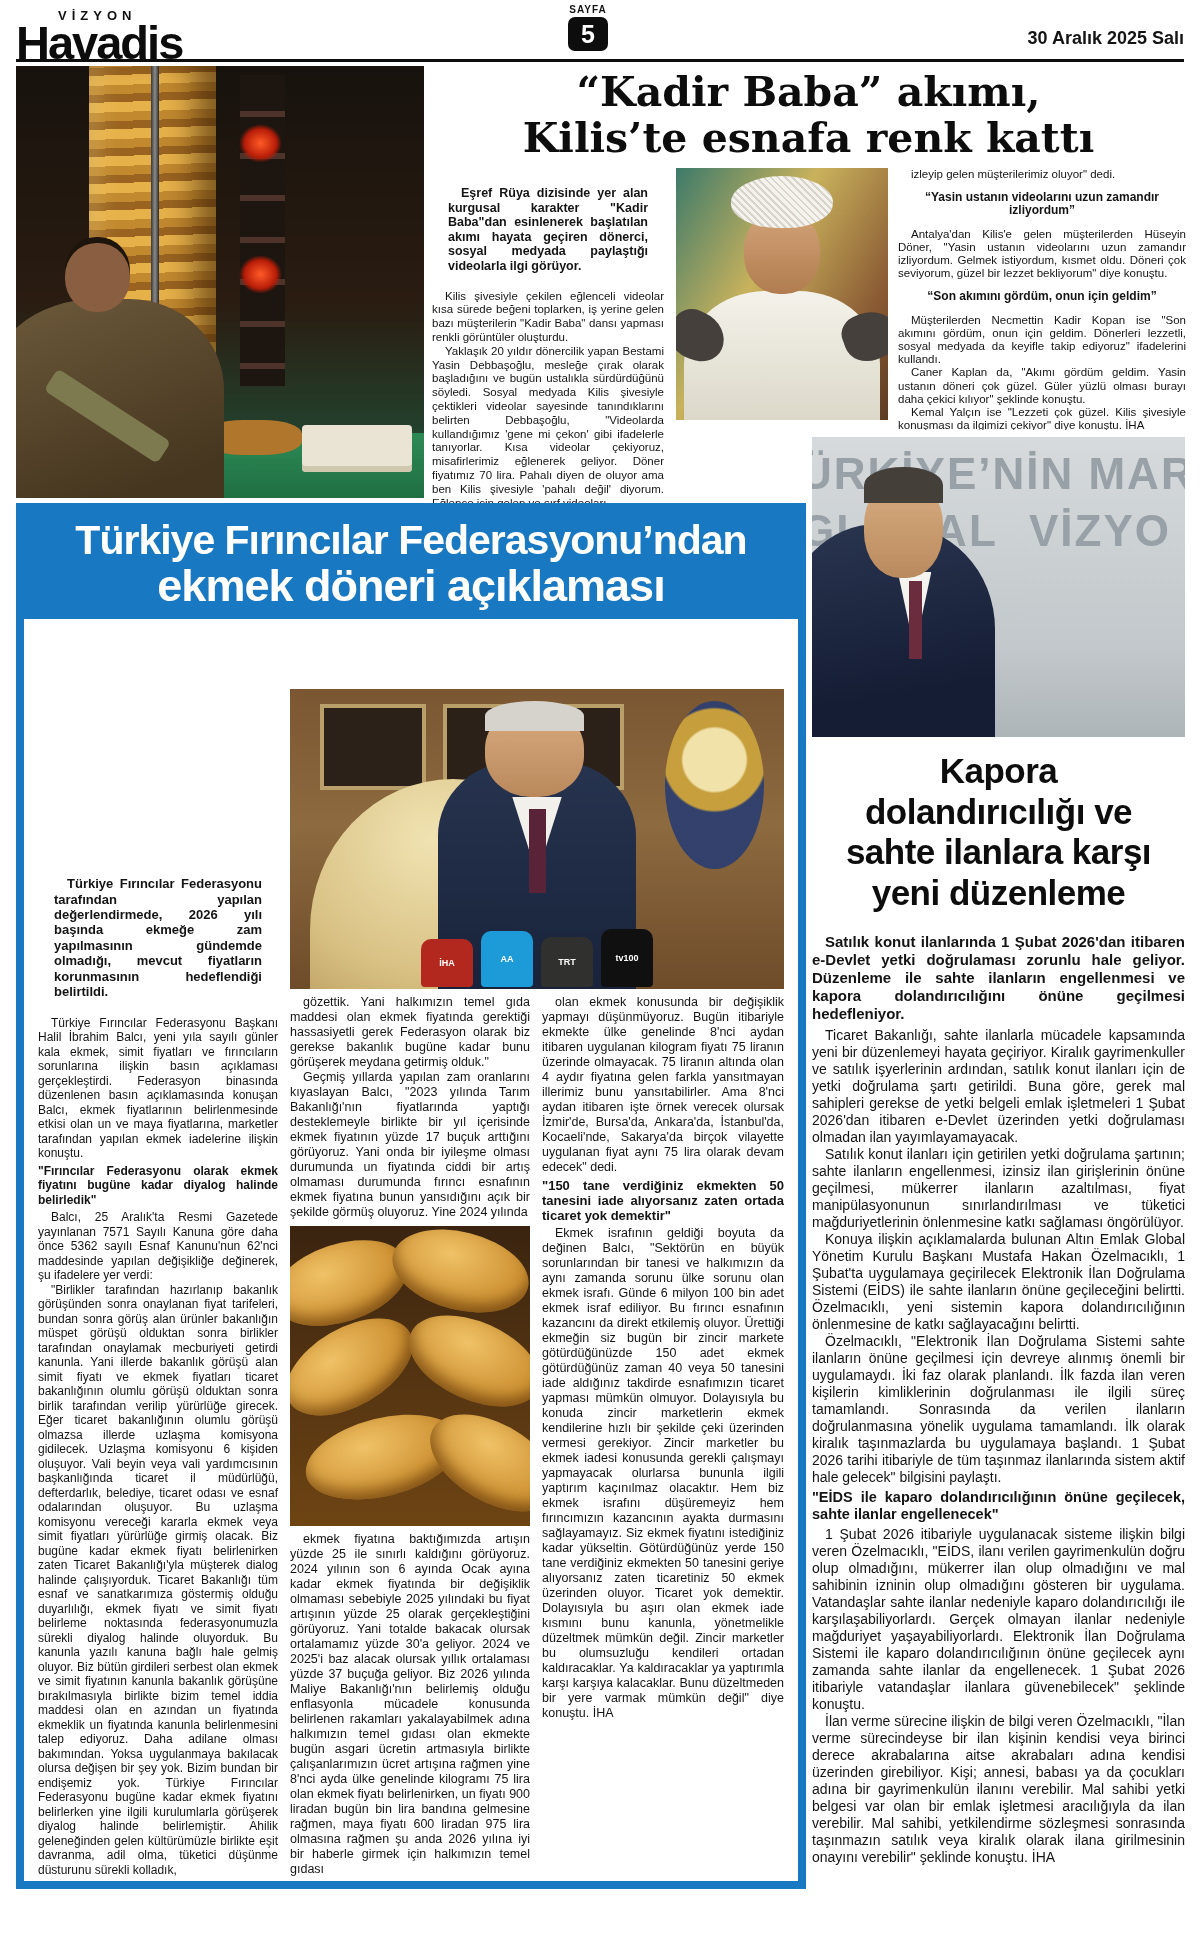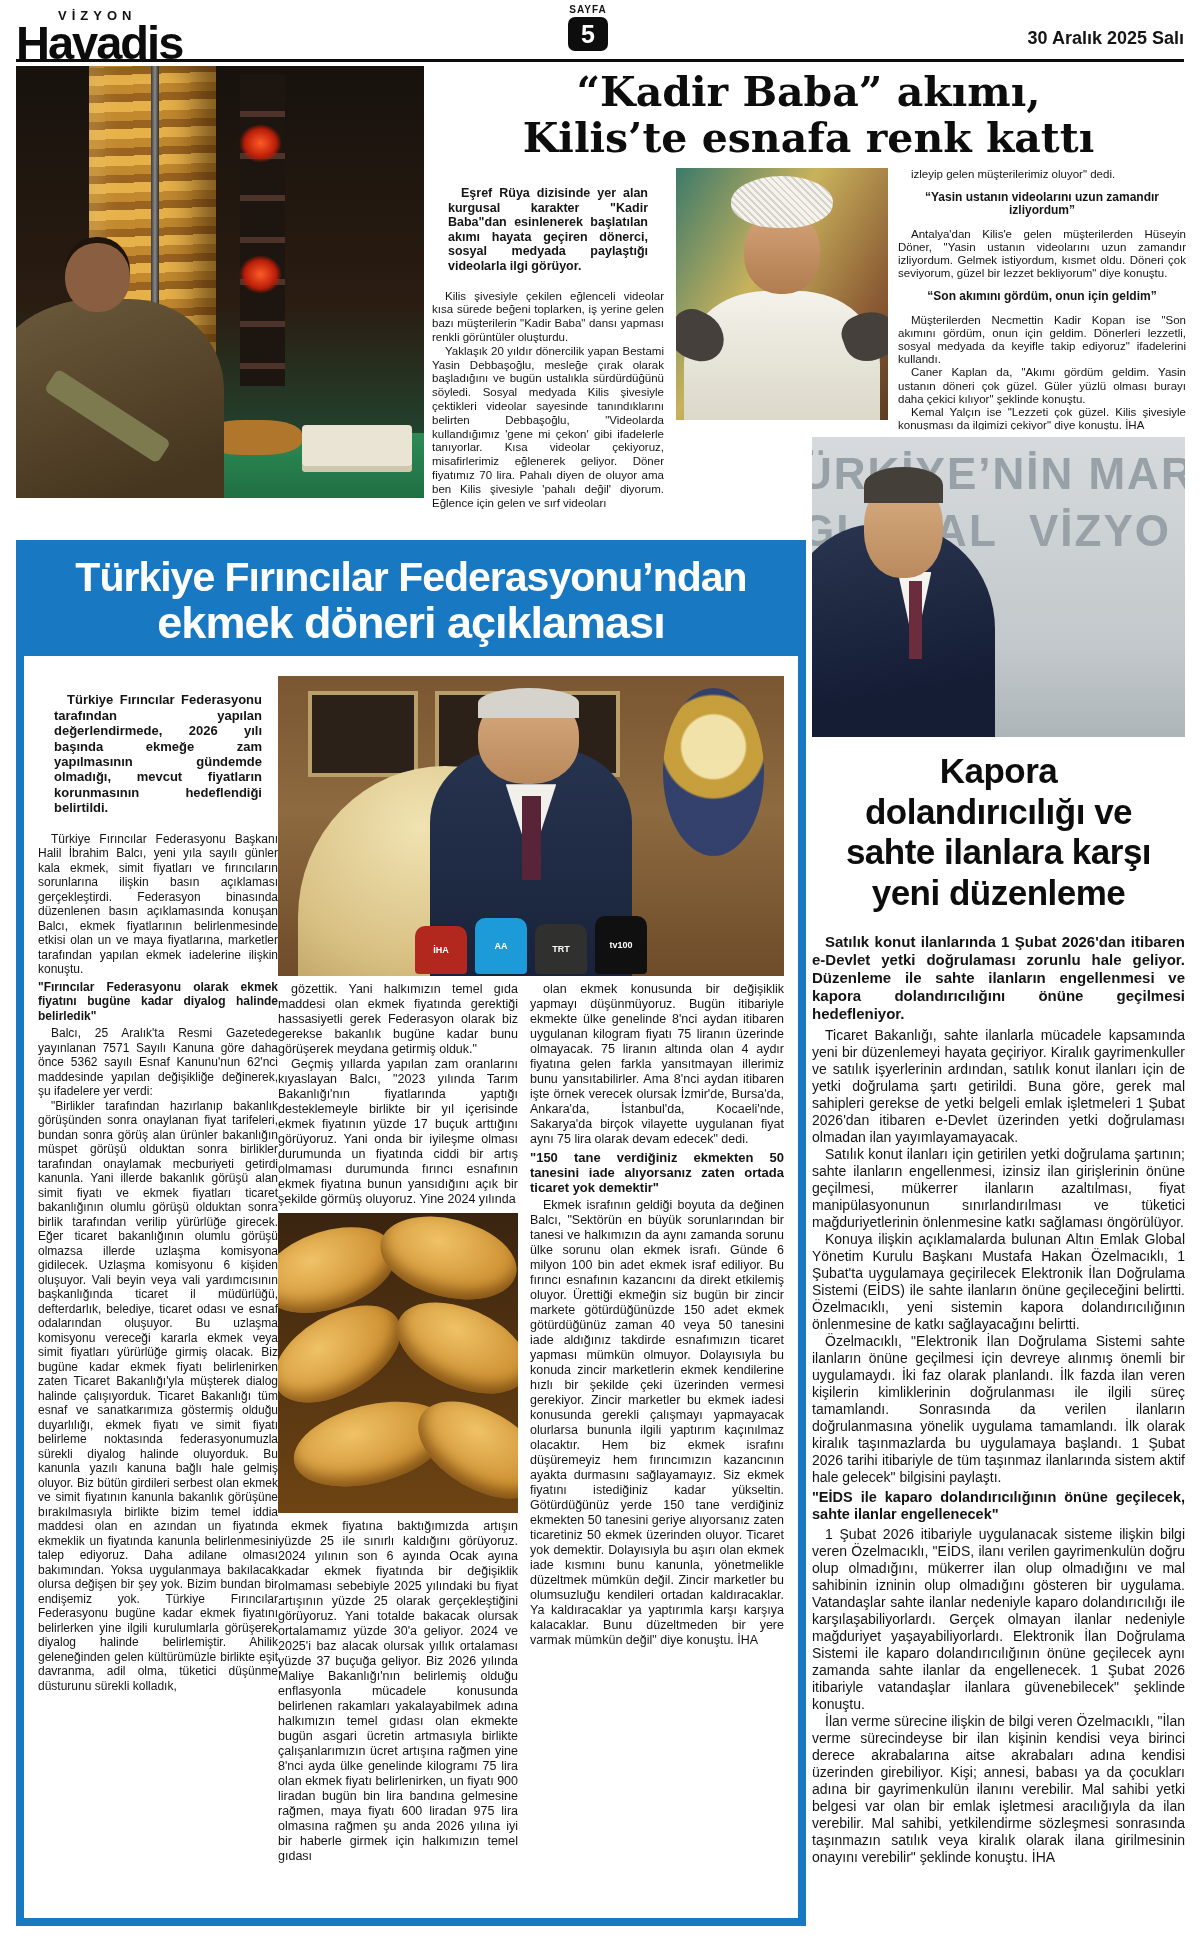--- a/index.html
+++ b/index.html
@@ -57,26 +57,26 @@
   .c-face{position:absolute;left:32%;top:17%;width:36%;height:33%;
     background:linear-gradient(180deg,#d3a377,#b07c50);border-radius:46%;}
   .c-net{position:absolute;left:26%;top:3%;width:48%;height:21%;
     background:repeating-linear-gradient(45deg,#f5f3ee 0 3px,#d9d4c9 3px 5px);border-radius:50% 50% 46% 46%;}
   .c-glove{position:absolute;left:-3%;bottom:24%;width:26%;height:19%;background:#45403c;
     border-radius:40% 60% 50% 50%;transform:rotate(24deg);}
   .c-glove.right{left:auto;right:-5%;transform:rotate(-20deg);}
   .colB{left:898px;top:168px;width:288px;height:262px;font-size:11.5px;line-height:13.2px;overflow:hidden;}
   .colB .sub{font-size:12px;}
   
-  .bakery{left:16px;top:540px;width:790px;height:1386px;border:8px solid #1878c2;
+  .bakery{left:16px;top:503px;width:790px;height:1386px;border:8px solid #1878c2;
     box-sizing:border-box;background:#fff;display:flex;flex-direction:column;}
   .banner{background:#1878c2;color:#fff;text-align:center;padding:8px 4px 10px;}
   .banner-l1{display:block;font-weight:bold;font-size:41px;line-height:1.05;letter-spacing:-1px;}
   .banner-l2{display:block;font-weight:bold;font-size:45px;line-height:1.05;letter-spacing:-1px;}
-  .bbody{flex:1;display:flex;gap:0;padding:20px 14px;overflow:hidden;}
+  .bbody{flex:1;display:flex;gap:12px;padding:4px 14px;overflow:hidden;align-items:flex-end;}
   .bcol1{width:240px;flex:none;font-size:12px;line-height:14.5px;}
   .bcol1 .lead{font-size:13px;line-height:15.4px;}
   .bright{flex:1;display:flex;flex-direction:column;}
   .photo-balci{position:relative;width:100%;height:300px;flex:none;
     background:linear-gradient(180deg,#7a5632 0%,#8d6a3f 45%,#6e4c2a 100%);overflow:hidden;}
   .b-frame{position:absolute;top:5%;left:6%;width:20%;height:26%;background:#2b2118;border:4px solid #b9a06a;}
   .b-frame.f2{left:31%;width:17%;}
   .b-frame.f3{left:52%;width:14%;}
   .b-emblem{position:absolute;right:4%;top:4%;width:20%;height:56%;border-radius:50%;opacity:.95;
     background:radial-gradient(circle at 50% 35%,#f7e9b0 0 26%,#caa23c 28% 42%,#2e3f6e 44% 100%);}

